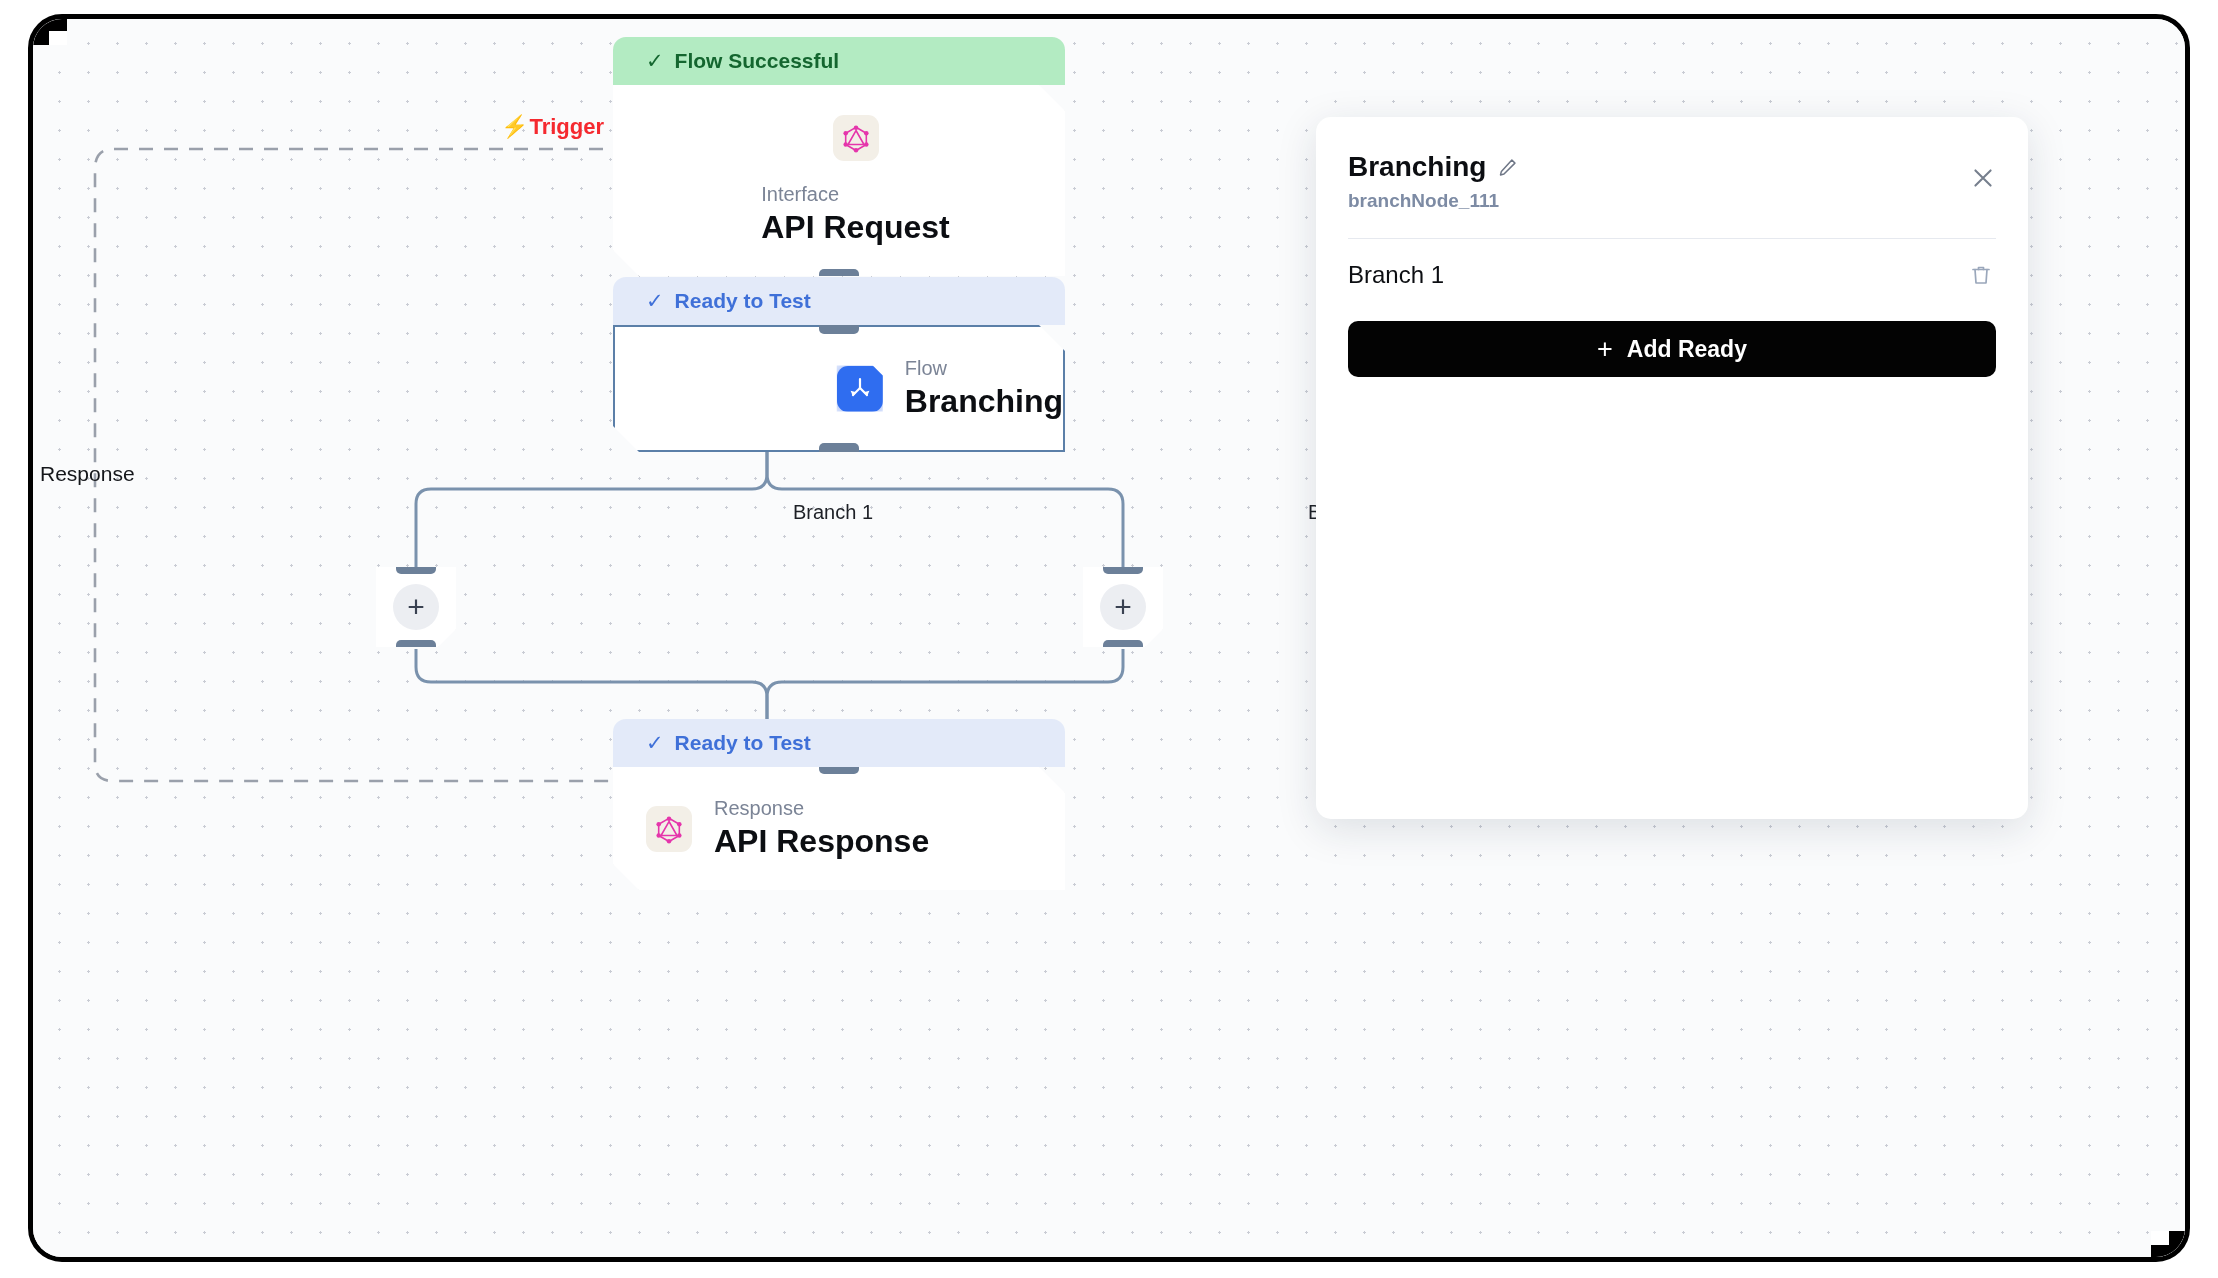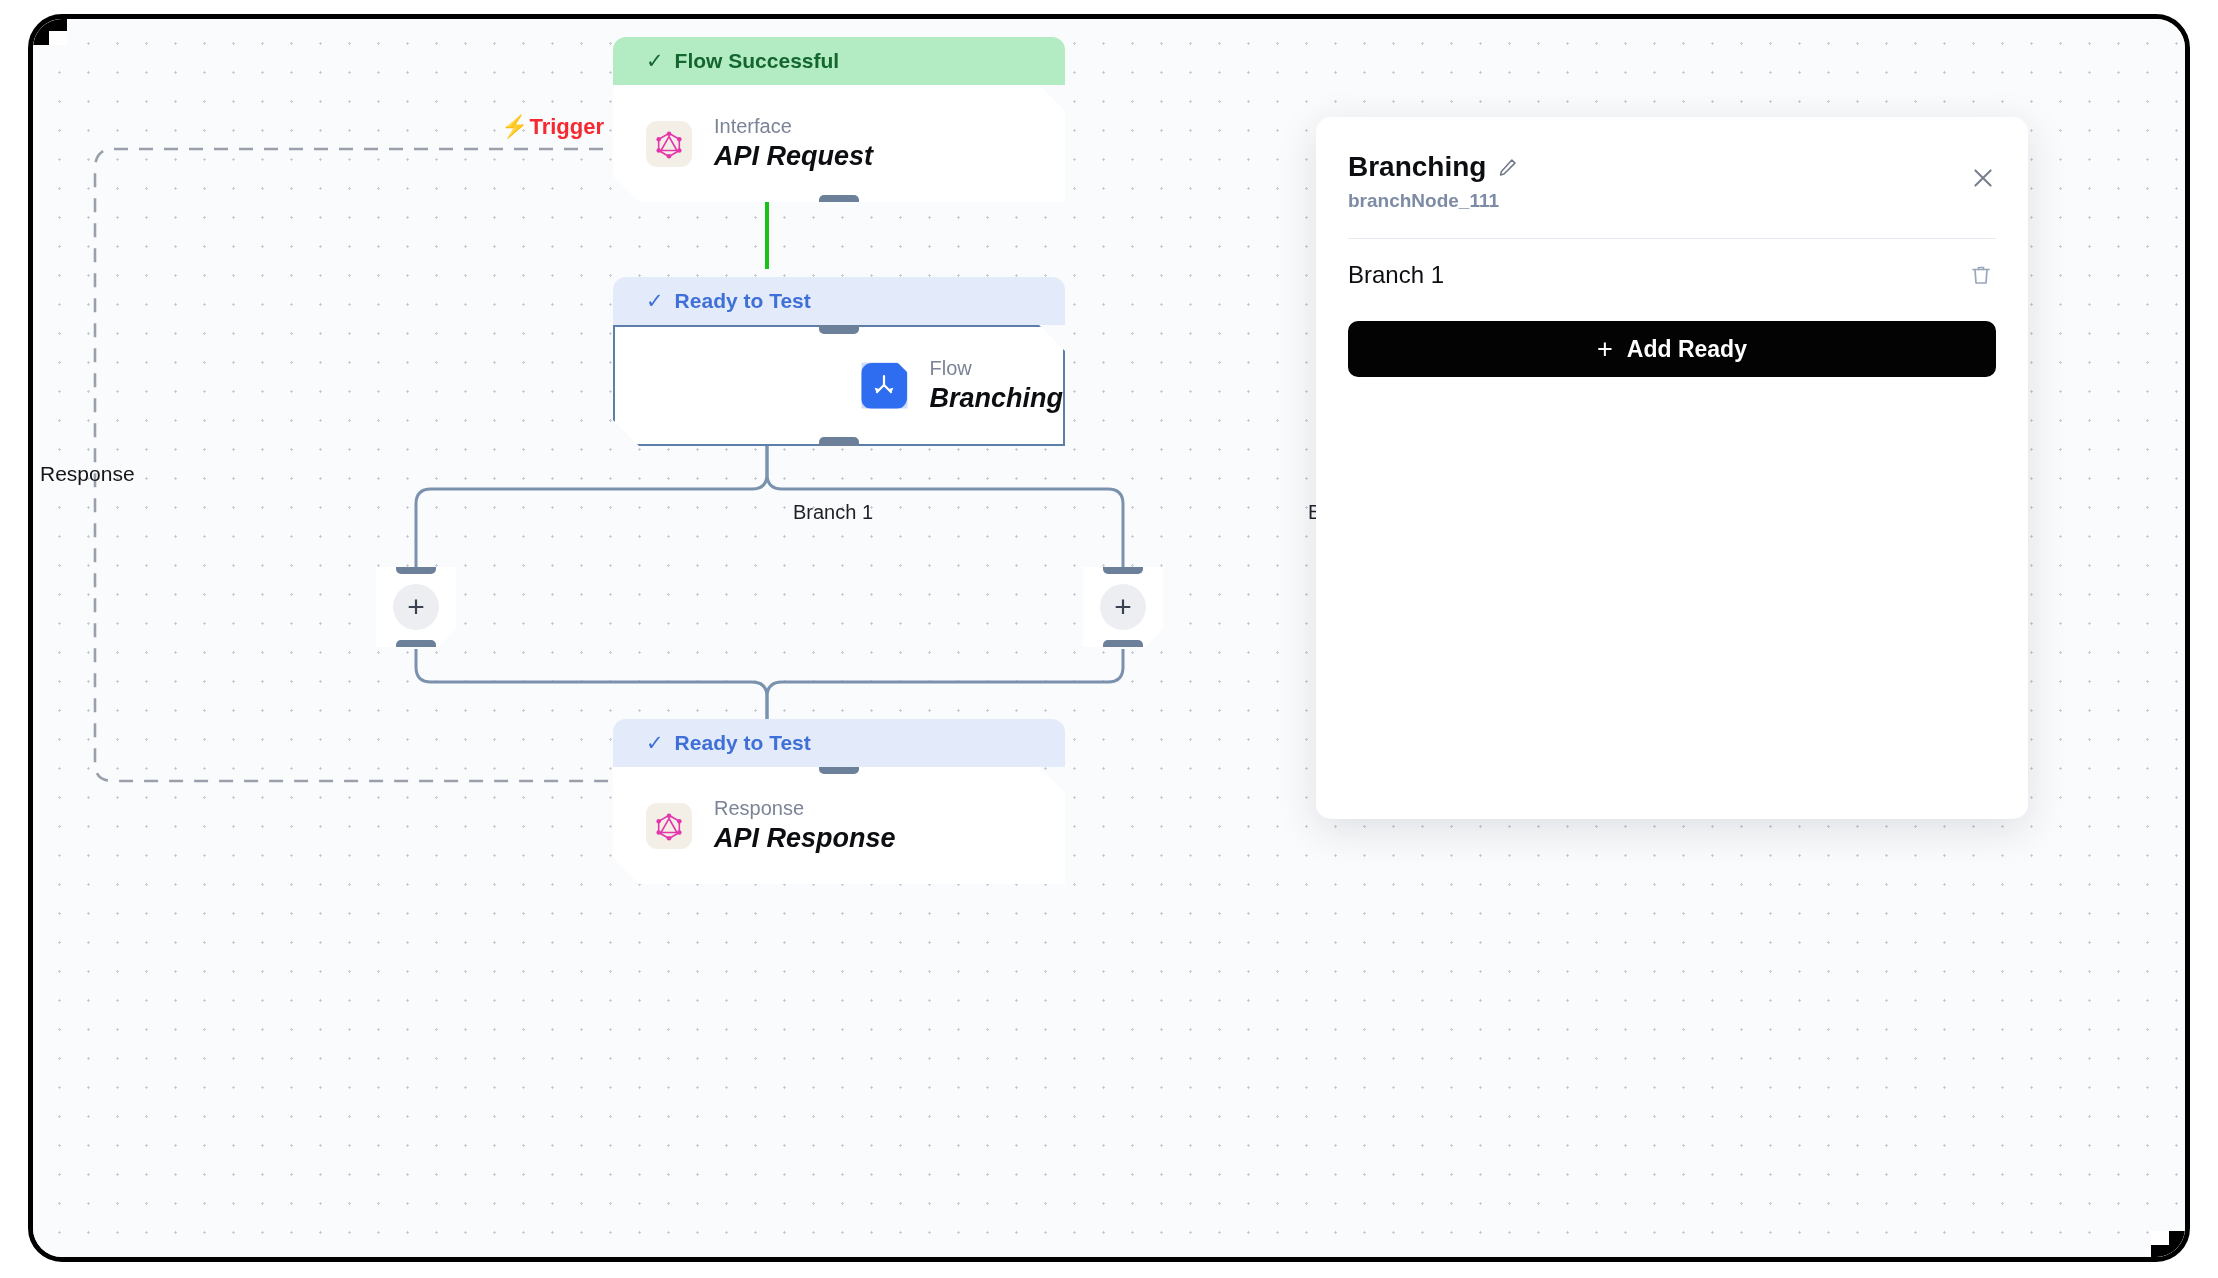--- a/index.html
+++ b/index.html
@@ -101,21 +101,21 @@
     display: flex; align-items: center; justify-content: center;
   }
   .icon-graphql { background: #f3efe7; }
   .icon-flow {
     background: #2f6df0;
     box-shadow: 0 0 16px 5px rgba(63,112,240,.45);
     clip-path: polygon(0 0, calc(100% - 10px) 0, 100% 10px, 100% 100%, 0 100%);
   }
   .node-text { display: flex; flex-direction: column; gap: 3px; }
   .node-kind  { font-size: 20px; color: #7b8496; font-weight: 400; }
-  .node-title { font-size: 27px; color: #0c0e12; font-weight: 700; font-style: italic; }
+  .node-title { font-size: 32px; color: #0c0e12; font-weight: 700; }
 
   .port {
     position: absolute; left: 50%; transform: translateX(-50%);
     width: 40px; height: 13px;
     background: #6c8099; border-radius: 5px;
   }
   .port.top    { top: -6px; }
   .port.bottom { bottom: -6px; }
 
   
@@ -209,21 +209,21 @@
     <div id="response-label" class="canvas-label">Response</div>
 
     <div id="branch1-edge-label" class="branch-edge-label">Branch 1</div>
     <div id="branch2-edge-label" class="branch-edge-label">Bra</div>
 
     <div class="node" style="left:580px; top:18px;">
       <div class="node-status status-success">
         <span class="tick">✓</span>
         <span>Flow Successful</span>
       </div>
-      <div class="node-card" style="position:relative;">
+      <div class="node-card" style="position:relative;flex-direction:column;">
         <div class="node-icon icon-graphql">
           <svg width="30" height="30" viewBox="0 0 32 32">
             <g stroke="#e535ab" stroke-width="1.7" fill="none">
               <path d="M16 4.6 L27 11 L27 23 L16 29.4 L5 23 L5 11 Z"></path>
               <path d="M16 8 L24.5 23 L7.5 23 Z"></path>
             </g>
             <g fill="#e535ab">
               <circle cx="16" cy="5" r="2.4"></circle>
                 <circle cx="27" cy="11" r="2.4"></circle>
               <circle cx="27" cy="23" r="2.4"></circle>

